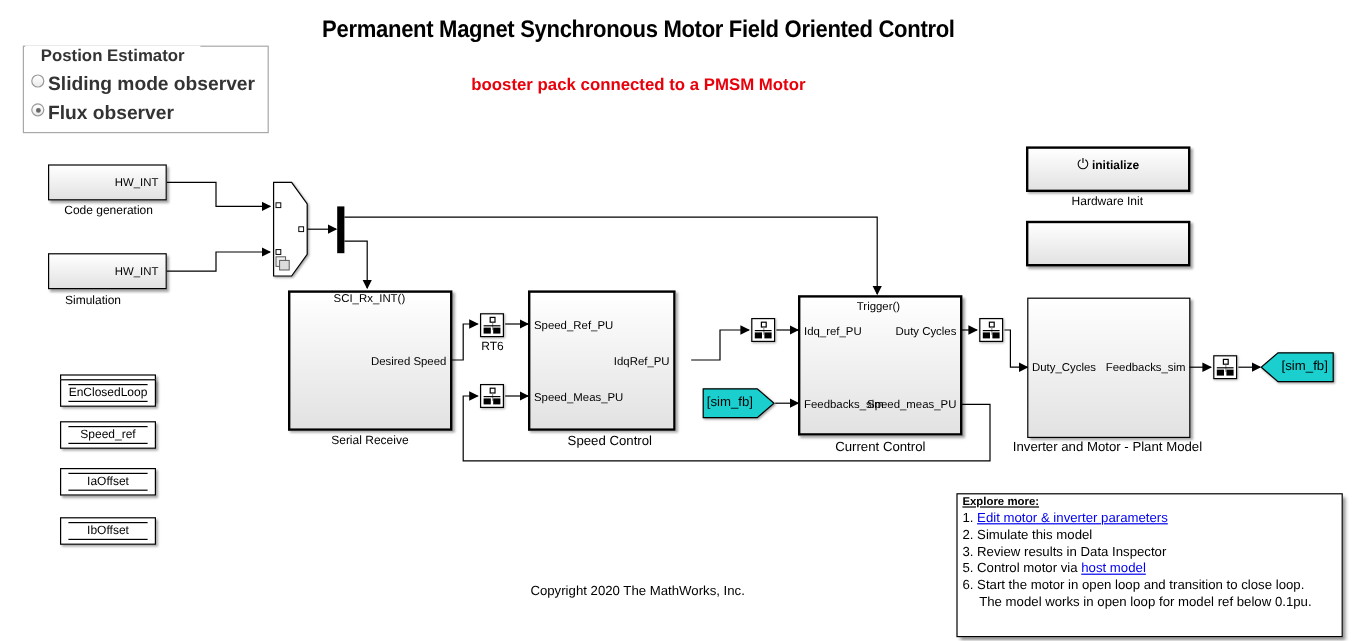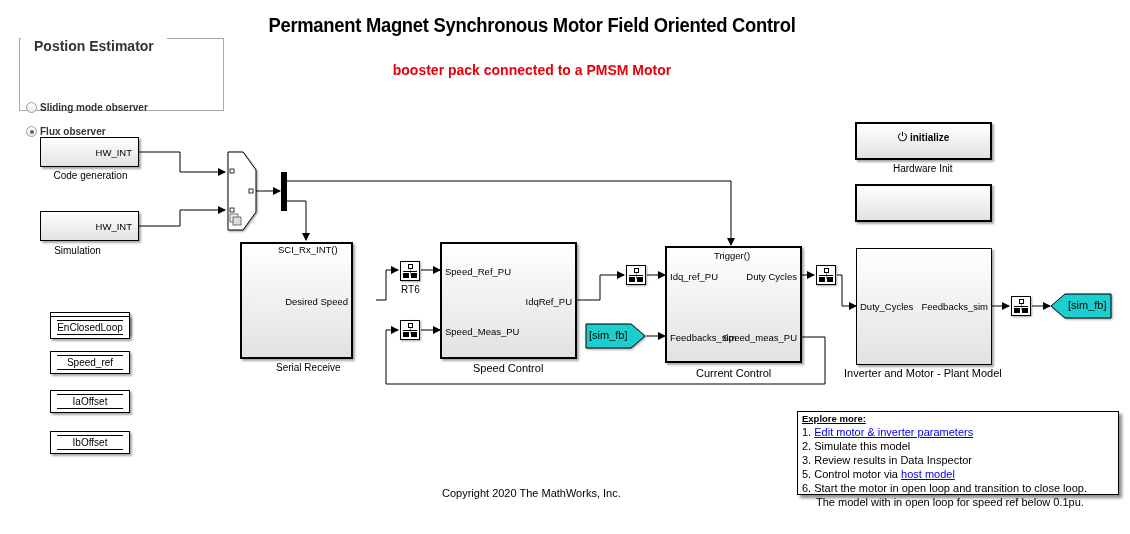--- a/index.html
+++ b/index.html
@@ -7,21 +7,21 @@
          font-family:"Liberation Sans", sans-serif; color:#000; }
   .abs { position:absolute; }
   #wires { position:absolute; left:0; top:0; width:1130px; height:534px; pointer-events:none; }
   #wires .w { pointer-events:stroke; }
 
   .title { left:0; width:1064px; top:14px; text-align:center; font-size:20px; font-weight:bold; letter-spacing:-0.3px; transform:scaleX(0.92); transform-origin:532px 0; }
   .note { left:0; width:1064px; top:62px; text-align:center; font-size:14px; font-weight:bold; color:#e8000b; line-height:16px; }
 
   .radio-group { left:19px; top:38px; width:203px; height:71px; border:1px solid #a8a8a8; }
   .radio-legend { left:21px; top:38px; font-size:14px; font-weight:bold; color:#333; background:#fff; padding:0 13px; }
-  .radio-opt { left:26px; font-size:10px; font-weight:bold; color:#333; display:flex; align-items:flex-end; gap:3px; cursor:pointer;margin-top:40px; }
+  .radio-opt { left:26px; font-size:16px; font-weight:bold; color:#333; display:flex; align-items:flex-start; gap:3px; cursor:pointer; }
   .radio-circle { width:11px; height:11px; border:1px solid #9a9a9a; border-radius:50%; background:linear-gradient(#fff,#ececec); position:relative; box-sizing:border-box; }
   .radio-circle.on::after { content:""; position:absolute; left:2.5px; top:2.5px; width:4px; height:4px; border-radius:50%; background:#666; }
 
   .block { position:absolute; border:2px solid #000; background:linear-gradient(#ffffff,#e2e2e2); box-shadow:2px 2px 2px rgba(0,0,0,0.35); box-sizing:border-box; cursor:pointer; }
   .block.thin { border-width:1px; }
   .port { position:absolute; font-size:9.5px; white-space:nowrap; }
   .caption { position:absolute; font-size:10px; white-space:nowrap; text-align:center; }
   .caption.big { font-size:11px; }
 
   .const-label { position:absolute; right:6px; top:9px; font-size:9.5px; }
@@ -32,21 +32,21 @@
 
   .rt { position:absolute; width:20px; height:20px; border:1px solid #000; background:#fff; box-shadow:1px 1px 2px rgba(0,0,0,0.35); box-sizing:border-box; cursor:pointer; }
   .rt .top { position:absolute; left:7px; top:2px; width:5px; height:5px; border:1px solid #000; box-sizing:border-box; }
   .rt .mid { position:absolute; left:2px; right:2px; top:9px; height:1px; background:#000; }
   .rt .arr { position:absolute; left:9px; top:7px; width:1px; height:6px; background:#999; }
   .rt .bl { position:absolute; left:2px; bottom:2px; width:6px; height:5px; background:#000; }
   .rt .br { position:absolute; right:2px; bottom:2px; width:6px; height:5px; background:#000; }
 
   .tag { position:absolute; font-size:11px; color:#000; }
 
-  .explore { left:797px; top:411px; width:322px; height:84px; border:1px solid #000; box-shadow:3px 3px 3px rgba(0,0,0,0.45); background:#fff; box-sizing:border-box; padding:1px 0 0 4px; font-size:11px; line-height:14px; }
+  .explore { left:797px; top:411px; width:322px; height:120px; border:1px solid #000; box-shadow:3px 3px 3px rgba(0,0,0,0.45); background:#fff; box-sizing:border-box; padding:1px 0 0 4px; font-size:11px; line-height:14px; }
   .explore .hdr { font-size:9.5px; font-weight:bold; text-decoration:underline; line-height:12px; }
   .explore a { color:#0000ee; text-decoration:underline; cursor:pointer; }
   .explore .ind { padding-left:14px; }
 
   .copyright { left:442px; top:487px; font-size:11px; }
 </style>
 </head>
 <body>
 
 <svg id="wires" viewBox="0 0 1130 534">
@@ -115,21 +115,21 @@
   <span class="const-label">HW_INT</span>
 </div>
 <div class="caption" style="left:40px; top:245px; width:75px;">Simulation</div>
 
 <div class="flagblk" style="left:50px; top:276px;margin-top:36px;">Enable</div>
 <div class="flagblk" style="left:50px; top:316px;">EnClosedLoop</div>
 <div class="flagblk" style="left:50px; top:351px;">Speed_ref</div>
 <div class="flagblk" style="left:50px; top:390px;">IaOffset</div>
 <div class="flagblk" style="left:50px; top:431px;">IbOffset</div>
 
-<div class="block" style="left:240px; top:242px; width:113px; height:117px;">
+<div class="block" style="left:240px; top:242px; width:137px; height:117px;">
   <span class="port" style="left:36px; top:0px;">SCI_Rx_INT()</span>
   <span class="port" style="right:3px; top:52px;">Desired Speed</span>
 </div>
 <div class="caption" style="left:276px; top:362px;">Serial Receive</div>
 
 <div class="rt" style="left:400px; top:261px;">
     <span class="top"></span>
     <span class="arr"></span>
     <span class="mid"></span>
     <span class="bl"></span>
@@ -158,21 +158,21 @@
     <span class="br"></span>
   </div>
 <div class="rt" style="left:1011px; top:296px;">
     <span class="top"></span>
     <span class="arr"></span>
     <span class="mid"></span>
     <span class="bl"></span>
     <span class="br"></span>
   </div>
 
-<div class="block" style="left:440px; top:242px; width:137px; height:117px;">
+<div class="block" style="left:440px; top:242px; width:123px; height:117px;">
   <span class="port" style="left:3px; top:22px;">Speed_Ref_PU</span>
   <span class="port" style="left:3px; top:82px;">Speed_Meas_PU</span>
   <span class="port" style="right:3px; top:52px;">IdqRef_PU</span>
 </div>
 <div class="caption big" style="left:473px; top:362px;">Speed Control</div>
 
 <span class="tag" style="left:589px; top:329px;">[sim_fb]</span>
 
 <div class="block" style="left:665px; top:246px; width:137px; height:117px;">
   <span class="port" style="left:47px; top:2px;">Trigger()</span>
@@ -202,16 +202,16 @@
 
 <span class="tag" style="left:1068px; top:299px;">[sim_fb]</span>
 
 <div class="abs explore">
   <div class="hdr">Explore more:</div>
   <div><span>1. </span><a>Edit motor &amp; inverter parameters</a></div>
   <div>2. Simulate this model</div>
   <div>3. Review results in Data Inspector</div>
   <div><span>5. Control motor via </span><a>host model</a></div>
   <div>6. Start the motor in open loop and transition to close loop.</div>
-  <div class="ind">The model with in open loop for speed ref below 0.1pu.</div>
+  <div class="ind">The model works in open loop for model ref below 0.1pu.</div>
 </div>
 
 <div class="abs copyright">Copyright 2020 The MathWorks, Inc.</div>
 
 </body></html>

